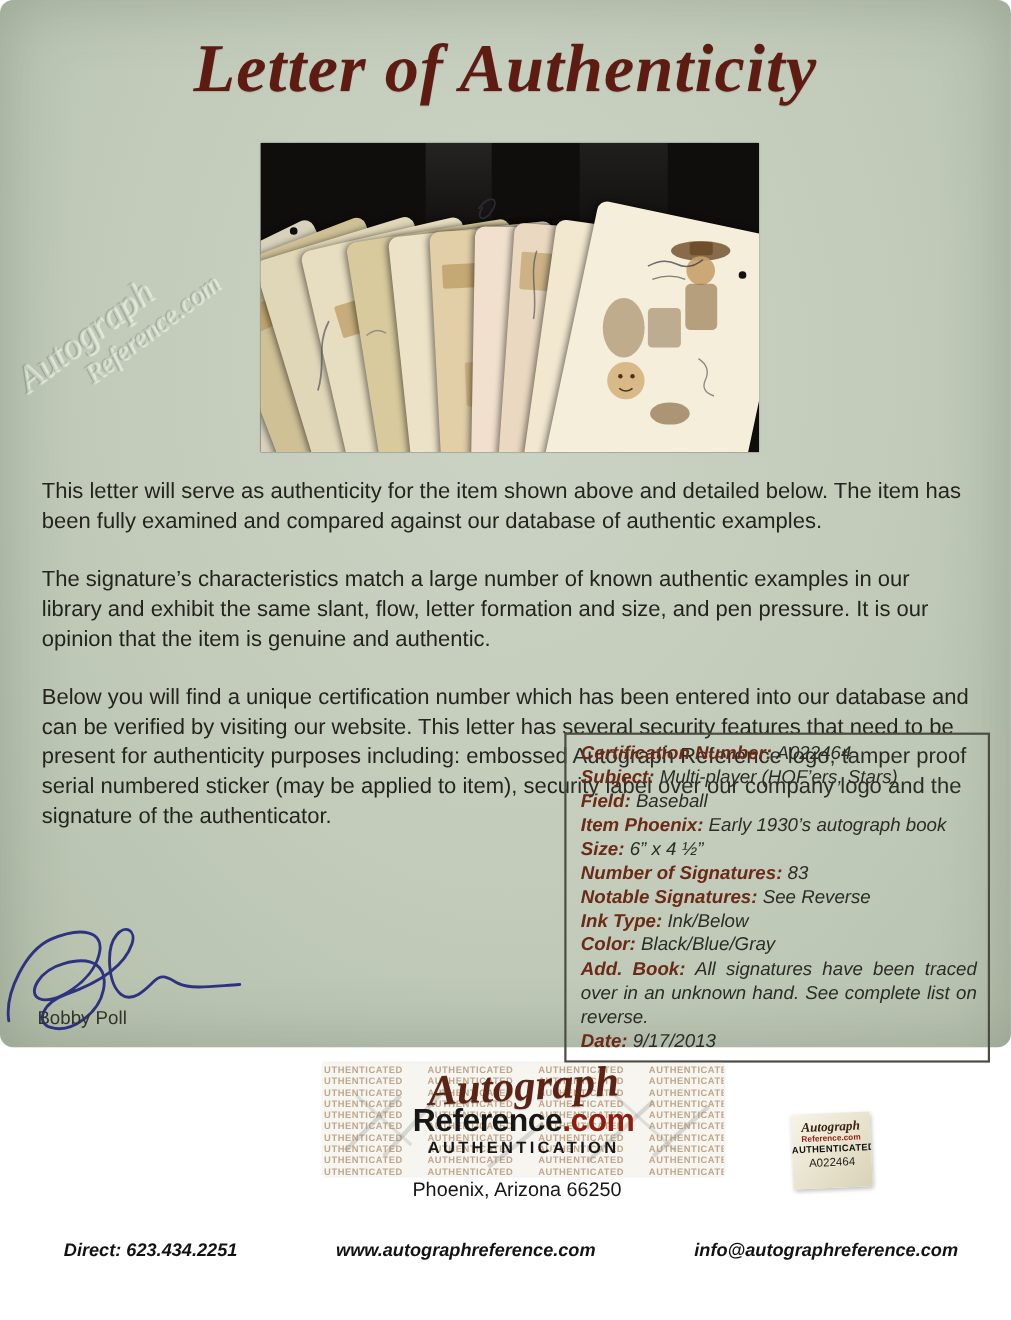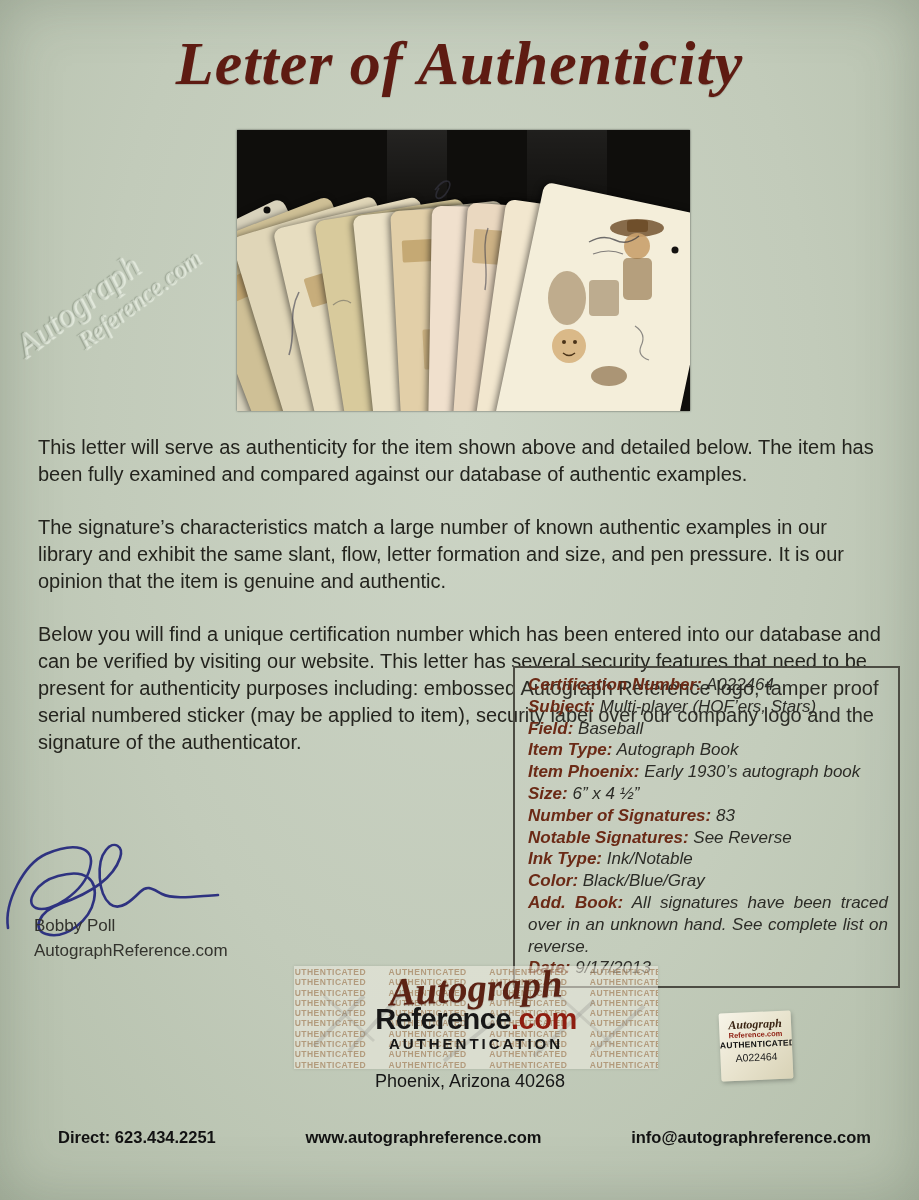--- a/index.html
+++ b/index.html
@@ -1,20 +1,21 @@
 <!DOCTYPE html>
 <html><head>
 <meta charset="utf-8">
 <style>
   html,body{margin:0;padding:0;}
   body{width:919px;height:1200px;overflow:hidden;font-family:"Liberation Sans",sans-serif;}
   .page{
-    position:relative;width:919px;height:1200px;
+    position:relative;width:919px;height:952px;
     background:radial-gradient(ellipse at 50% 35%, #ccd4c5 0%, #c2cbba 55%, #b4bfab 100%);
     box-shadow:inset 0 0 60px rgba(60,70,55,.25);
+    border-radius:12px;
   }
   
   .title{
     position:absolute;top:28px;left:0;right:0;text-align:center;
     font-family:"Liberation Serif",serif;font-style:italic;font-weight:bold;
     font-size:62px;color:#5e1b12;letter-spacing:1px;
     text-shadow:0 1px 1px rgba(0,0,0,.15);
   }
   
   .emboss{
@@ -101,21 +102,21 @@
   }
   .stk-script{font-family:"Liberation Serif",serif;font-style:italic;font-weight:bold;
     font-size:12px;color:#3a2413;margin-top:6px;line-height:1;}
   .stk-brand{font-size:7.5px;font-weight:bold;color:#8e1d10;line-height:1.2;}
   .stk-status{font-size:8.5px;font-weight:bold;color:#111;letter-spacing:.3px;line-height:1.3;}
   .stk-serial{font-size:10.5px;color:#222;line-height:1.4;}
   
   .footer{
     position:absolute;left:0;right:0;top:1128px;display:flex;
     justify-content:space-between;align-items:baseline;
-    padding:0 48px 0 58px;font-size:16.5px;font-weight:bold;color:#121212;
+    padding:0 48px 0 58px;font-size:16.5px;font-weight:bold;color:#121212;font-style:italic;
   }
 </style>
 </head>
 <body>
 
 <div class="page">
 
   <div class="title">Letter of Authenticity</div>
 
   <div class="emboss">
@@ -182,54 +183,52 @@
   <div class="letter-body">
     <p>This letter will serve as authenticity for the item shown above and detailed below. The item has been fully examined and compared against our database of authentic examples.</p>
     <p>The signature’s characteristics match a large number of known authentic examples in our library and exhibit the same slant, flow, letter formation and size, and pen pressure. It is our opinion that the item is genuine and authentic.</p>
     <p>Below you will find a unique certification number which has been entered into our database and can be verified by visiting our website. This letter has several security features that need to be present for authenticity purposes including: embossed Autograph Reference logo, tamper proof serial numbered sticker (may be applied to item), security label over our company logo and the signature of the authenticator.</p>
   </div>
 
   <div class="cert-box">
     <div class="cert-row"><span class="cert-label">Certification Number:</span> <span class="cert-value">A022464</span></div>
     <div class="cert-row"><span class="cert-label">Subject:</span> <span class="cert-value">Multi-player (HOF’ers, Stars)</span></div>
     <div class="cert-row"><span class="cert-label">Field:</span> <span class="cert-value">Baseball</span></div>
-    <div class="cert-row"><span class="cert-label">Item Type:</span> <span class="cert-value">Autograph Book</span></div>
     <div class="cert-row"><span class="cert-label">Item Phoenix:</span> <span class="cert-value">Early 1930’s autograph book</span></div>
     <div class="cert-row"><span class="cert-label">Size:</span> <span class="cert-value">6” x 4 ½”</span></div>
     <div class="cert-row"><span class="cert-label">Number of Signatures:</span> <span class="cert-value">83</span></div>
     <div class="cert-row"><span class="cert-label">Notable Signatures:</span> <span class="cert-value">See Reverse</span></div>
-    <div class="cert-row"><span class="cert-label">Ink Type:</span> <span class="cert-value">Ink/Notable</span></div>
+    <div class="cert-row"><span class="cert-label">Ink Type:</span> <span class="cert-value">Ink/Below</span></div>
     <div class="cert-row"><span class="cert-label">Color:</span> <span class="cert-value">Black/Blue/Gray</span></div>
     <div class="cert-row notes"><span class="cert-label">Add. Book:</span> <span class="cert-value">All signatures have been traced over in an unknown hand. See complete list on reverse.</span></div>
     <div class="cert-row"><span class="cert-label">Date:</span> <span class="cert-value">9/17/2013</span></div>
   </div>
 
   <svg class="sig-svg" width="230" height="140" viewBox="0 0 230 140">
     <path d="M6,112 C2,86 22,48 44,38 C72,26 94,30 88,52 C82,76 48,98 34,92 C22,87 34,66 56,60 C84,52 96,64 92,84 C88,104 64,124 44,118 C30,114 36,96 58,88 C92,76 112,60 118,42 C122,30 112,24 104,34 C94,46 96,78 108,88 C118,96 130,84 138,76 C146,68 152,74 160,78 C172,84 196,80 216,79" stroke="#2e3280" stroke-width="2.6" fill="none" stroke-linecap="round"></path>
   </svg>
   <div class="signer">
     <div>Bobby Poll</div>
-    <div>AutographReference.com</div>
   </div>
 
   <div class="seclabel">
     <div class="secpattern">AUTHENTICATED  AUTHENTICATED  AUTHENTICATED  AUTHENTICATED  AUTHENTICATED  AUTHENTICATED  AUTHENTICATED  AUTHENTICATED  AUTHENTICATED  AUTHENTICATED  AUTHENTICATED  AUTHENTICATED  AUTHENTICATED  AUTHENTICATED  AUTHENTICATED  AUTHENTICATED  AUTHENTICATED  AUTHENTICATED  AUTHENTICATED  AUTHENTICATED  AUTHENTICATED  AUTHENTICATED  AUTHENTICATED  AUTHENTICATED  AUTHENTICATED  AUTHENTICATED  AUTHENTICATED  AUTHENTICATED  AUTHENTICATED  AUTHENTICATED  AUTHENTICATED  AUTHENTICATED  AUTHENTICATED  AUTHENTICATED  AUTHENTICATED  AUTHENTICATED  AUTHENTICATED  AUTHENTICATED  AUTHENTICATED  AUTHENTICATED  AUTHENTICATED  AUTHENTICATED  AUTHENTICATED  AUTHENTICATED  AUTHENTICATED  AUTHENTICATED  AUTHENTICATED  AUTHENTICATED  AUTHENTICATED  AUTHENTICATED  AUTHENTICATED  AUTHENTICATED  AUTHENTICATED  AUTHENTICATED  AUTHENTICATED  AUTHENTICATED  AUTHENTICATED  AUTHENTICATED  AUTHENTICATED  AUTHENTICATED  AUTHENTICATED  AUTHENTICATED  AUTHENTICATED  AUTHENTICATED  AUTHENTICATED  AUTHENTICATED  AUTHENTICATED  AUTHENTICATED  AUTHENTICATED  AUTHENTICATED  AUTHENTICATED  AUTHENTICATED  AUTHENTICATED  AUTHENTICATED  AUTHENTICATED  AUTHENTICATED  AUTHENTICATED  AUTHENTICATED  AUTHENTICATED  AUTHENTICATED  AUTHENTICATED  AUTHENTICATED  AUTHENTICATED  AUTHENTICATED  AUTHENTICATED  AUTHENTICATED  AUTHENTICATED  AUTHENTICATED  AUTHENTICATED  AUTHENTICATED  </div>
     <svg class="secscribbles" width="364" height="103" viewBox="0 0 364 103">
       <path d="M20,80 L70,30 M55,85 L110,25 M240,90 L300,35 M300,85 L350,40 M150,95 L200,55" stroke="#8a8a84" stroke-width="4" opacity=".28" fill="none"></path>
       <path d="M30,30 L80,75 M265,30 L320,80" stroke="#8a8a84" stroke-width="3" opacity=".22" fill="none"></path>
     </svg>
     <div class="stamp-logo">
       <div class="stamp-script">Autograph</div>
       <div class="stamp-ref"><span>Reference</span><span class="tld">.com</span></div>
       <div class="stamp-sub">AUTHENTICATION</div>
     </div>
   </div>
 
   <div class="stamp-address">
-    <div>Phoenix, Arizona 40268</div>
+    <div>Phoenix, Arizona 66250</div>
   </div>
 
   <div class="sticker">
     <div class="stk-script">Autograph</div>
     <div class="stk-brand">Reference.com</div>
     <div class="stk-status">AUTHENTICATED</div>
     <div class="stk-serial">A022464</div>
   </div>
 
   <div class="footer">

